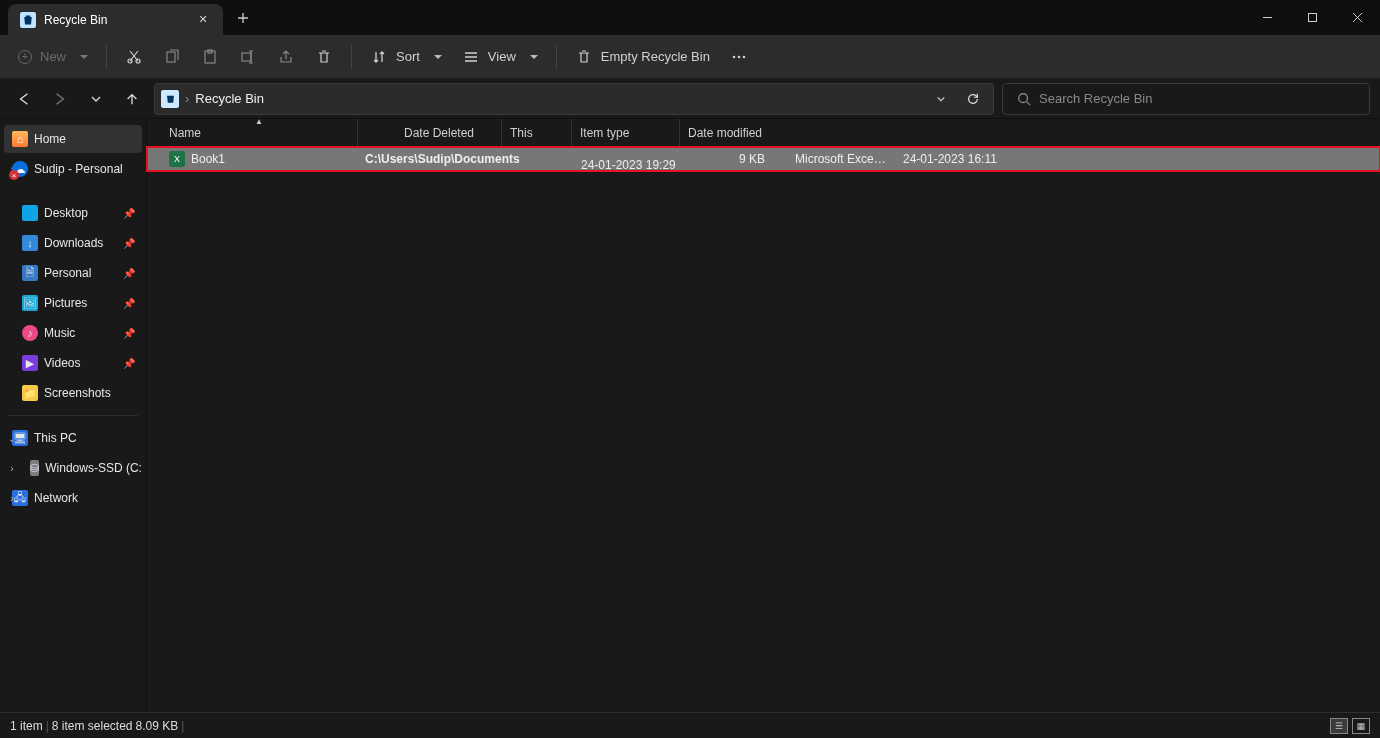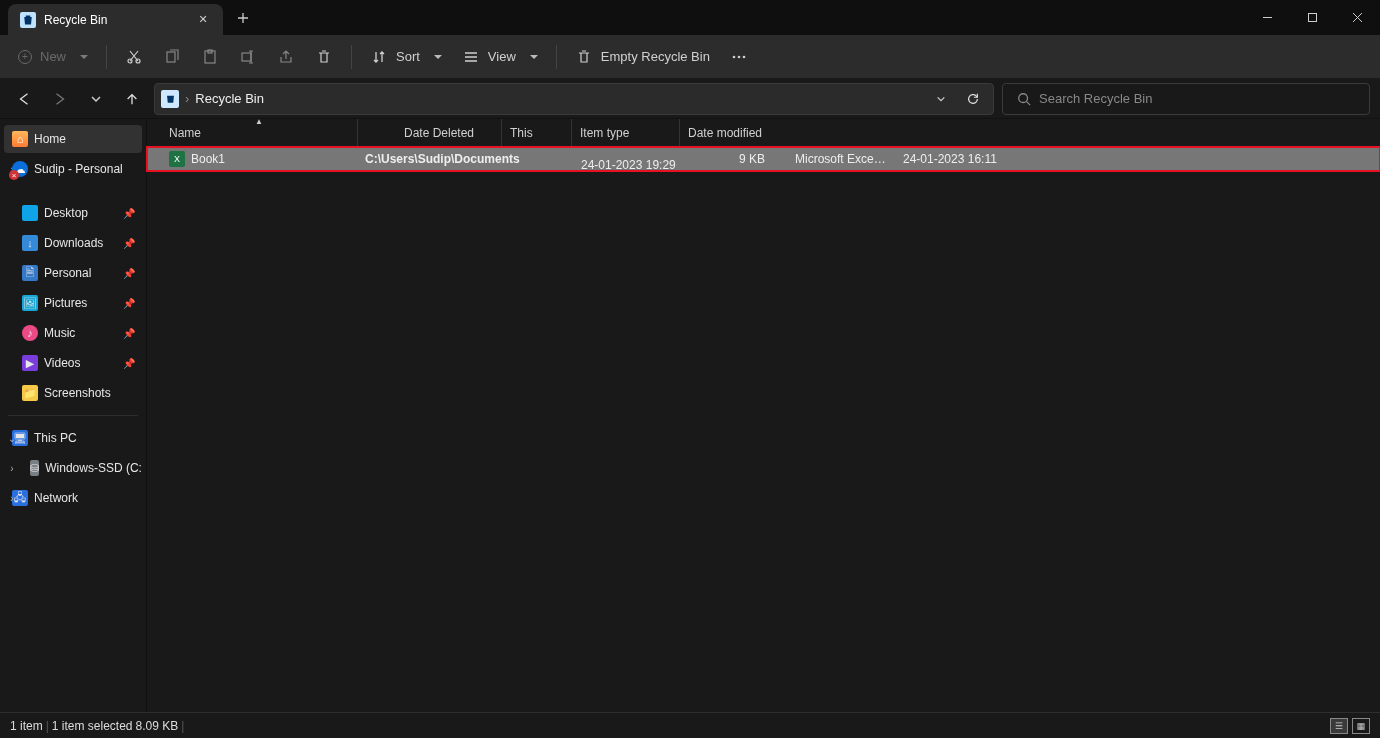--- a/index.html
+++ b/index.html
@@ -385,21 +385,21 @@
           <div class="cell type">Microsoft Excel W...</div>
           <div class="cell mod">24-01-2023 16:11</div>
         </div>
       </div>
     </div>
   </div>
 
   <div class="status">
     <span>1 item</span>
     <span class="stsep">|</span>
-    <span>1 item selected</span>
+    <span>8 item selected</span>
     <span>8.09 KB</span>
     <span class="stsep">|</span>
     <div class="modes">
       <div class="modebtn active">☰</div>
       <div class="modebtn">▦</div>
     </div>
   </div>
 
 </div>
 

